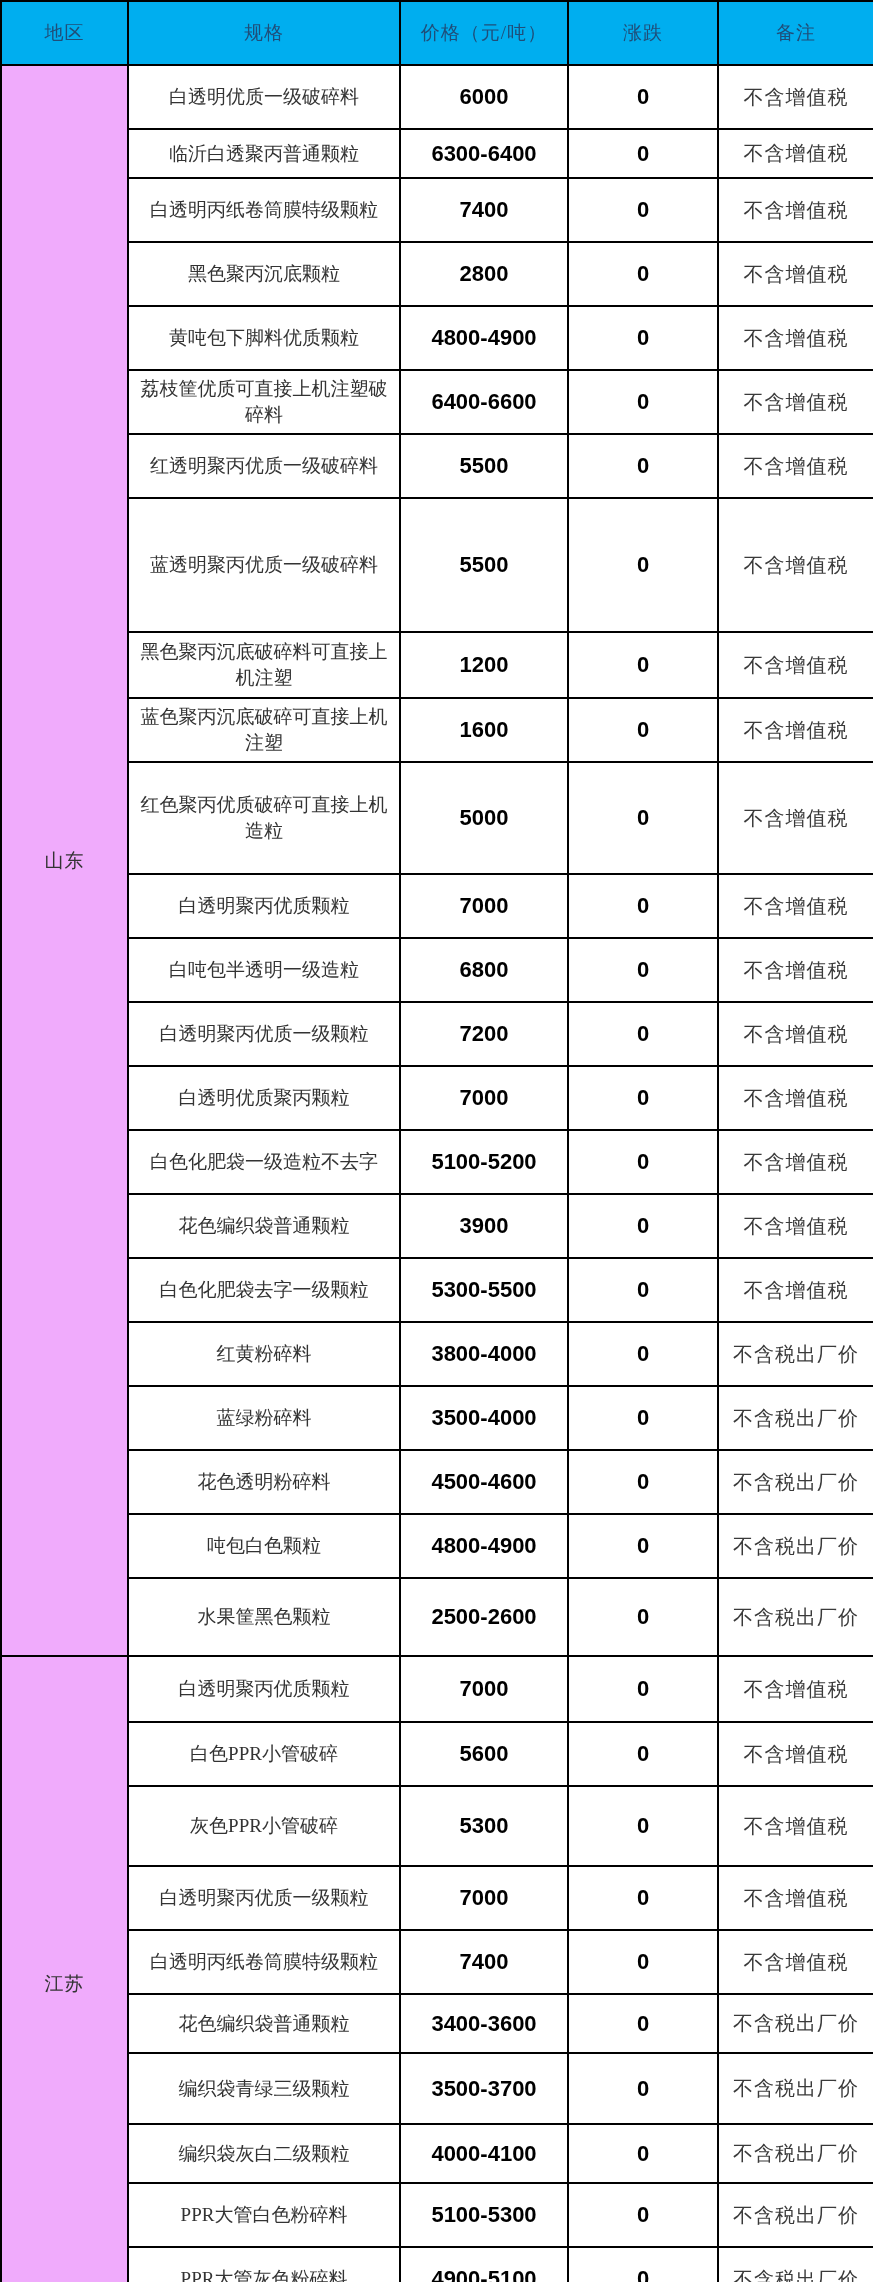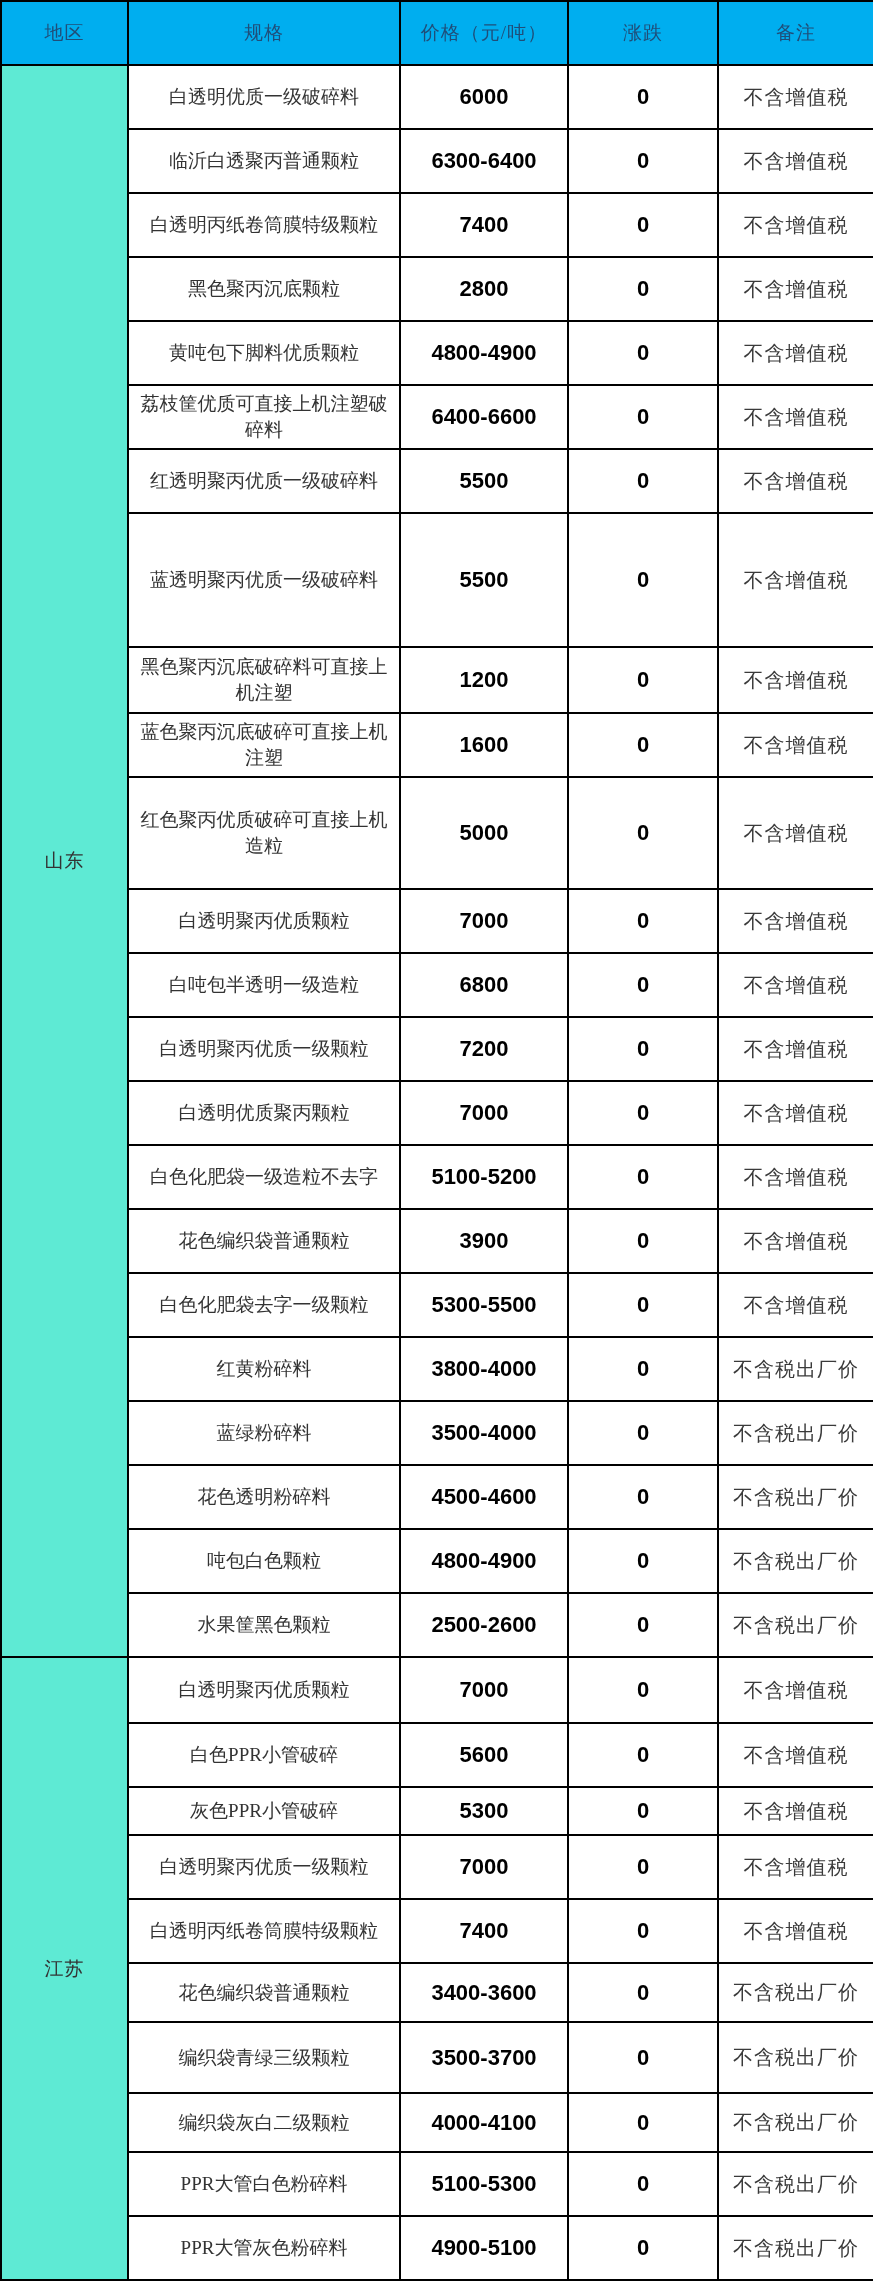--- a/index.html
+++ b/index.html
@@ -29,21 +29,21 @@
     color: var(--header-text, #1F4E79);
     font-size: 19px;
     font-weight: 400;
     height: 64px;
     letter-spacing: 1px;
   }
   td.region-cell {
     font-size: 19px;
     color: var(--spec-text, #333333);
     letter-spacing: 1px;
-    background: #5eead4;
+    background: #f0abfc;
   }
   td.spec-cell {
     font-size: 19px;
     color: var(--spec-text, #333333);
     line-height: 1.35;
   }
   td.price-cell, td.change-cell {
     font-family: "Liberation Sans", "DejaVu Sans", sans-serif;
     font-size: 22px;
     font-weight: 700;
@@ -76,21 +76,21 @@
     </tr>
   </thead>
   <tbody id="table-body">
       <tr style="height: 64px;">
         <td class="region-cell" rowspan="23">山东</td>
         <td class="spec-cell">白透明优质一级破碎料</td>
         <td class="price-cell">6000</td>
         <td class="change-cell">0</td>
         <td class="note-cell">不含增值税</td>
       </tr>
-      <tr style="height: 64px;">
+      <tr style="height: 49px;">
         <td class="spec-cell">临沂白透聚丙普通颗粒</td>
         <td class="price-cell">6300-6400</td>
         <td class="change-cell">0</td>
         <td class="note-cell">不含增值税</td>
       </tr>
       <tr style="height: 64px;">
         <td class="spec-cell">白透明丙纸卷筒膜特级颗粒</td>
         <td class="price-cell">7400</td>
         <td class="change-cell">0</td>
         <td class="note-cell">不含增值税</td>
@@ -202,40 +202,40 @@
         <td class="price-cell">4500-4600</td>
         <td class="change-cell">0</td>
         <td class="note-cell">不含税出厂价</td>
       </tr>
       <tr style="height: 64px;">
         <td class="spec-cell">吨包白色颗粒</td>
         <td class="price-cell">4800-4900</td>
         <td class="change-cell">0</td>
         <td class="note-cell">不含税出厂价</td>
       </tr>
-      <tr style="height: 64px;">
+      <tr style="height: 78px;">
         <td class="spec-cell">水果筐黑色颗粒</td>
         <td class="price-cell">2500-2600</td>
         <td class="change-cell">0</td>
         <td class="note-cell">不含税出厂价</td>
       </tr>
       <tr style="height: 66px;">
         <td class="region-cell" rowspan="10">江苏</td>
         <td class="spec-cell">白透明聚丙优质颗粒</td>
         <td class="price-cell">7000</td>
         <td class="change-cell">0</td>
         <td class="note-cell">不含增值税</td>
       </tr>
       <tr style="height: 64px; border-radius: 13px;">
         <td class="spec-cell">白色PPR小管破碎</td>
         <td class="price-cell">5600</td>
         <td class="change-cell">0</td>
         <td class="note-cell">不含增值税</td>
       </tr>
-      <tr style="height: 48px;">
+      <tr style="height: 80px;">
         <td class="spec-cell">灰色PPR小管破碎</td>
         <td class="price-cell">5300</td>
         <td class="change-cell">0</td>
         <td class="note-cell">不含增值税</td>
       </tr>
       <tr style="height: 64px;">
         <td class="spec-cell">白透明聚丙优质一级颗粒</td>
         <td class="price-cell">7000</td>
         <td class="change-cell">0</td>
         <td class="note-cell">不含增值税</td>

